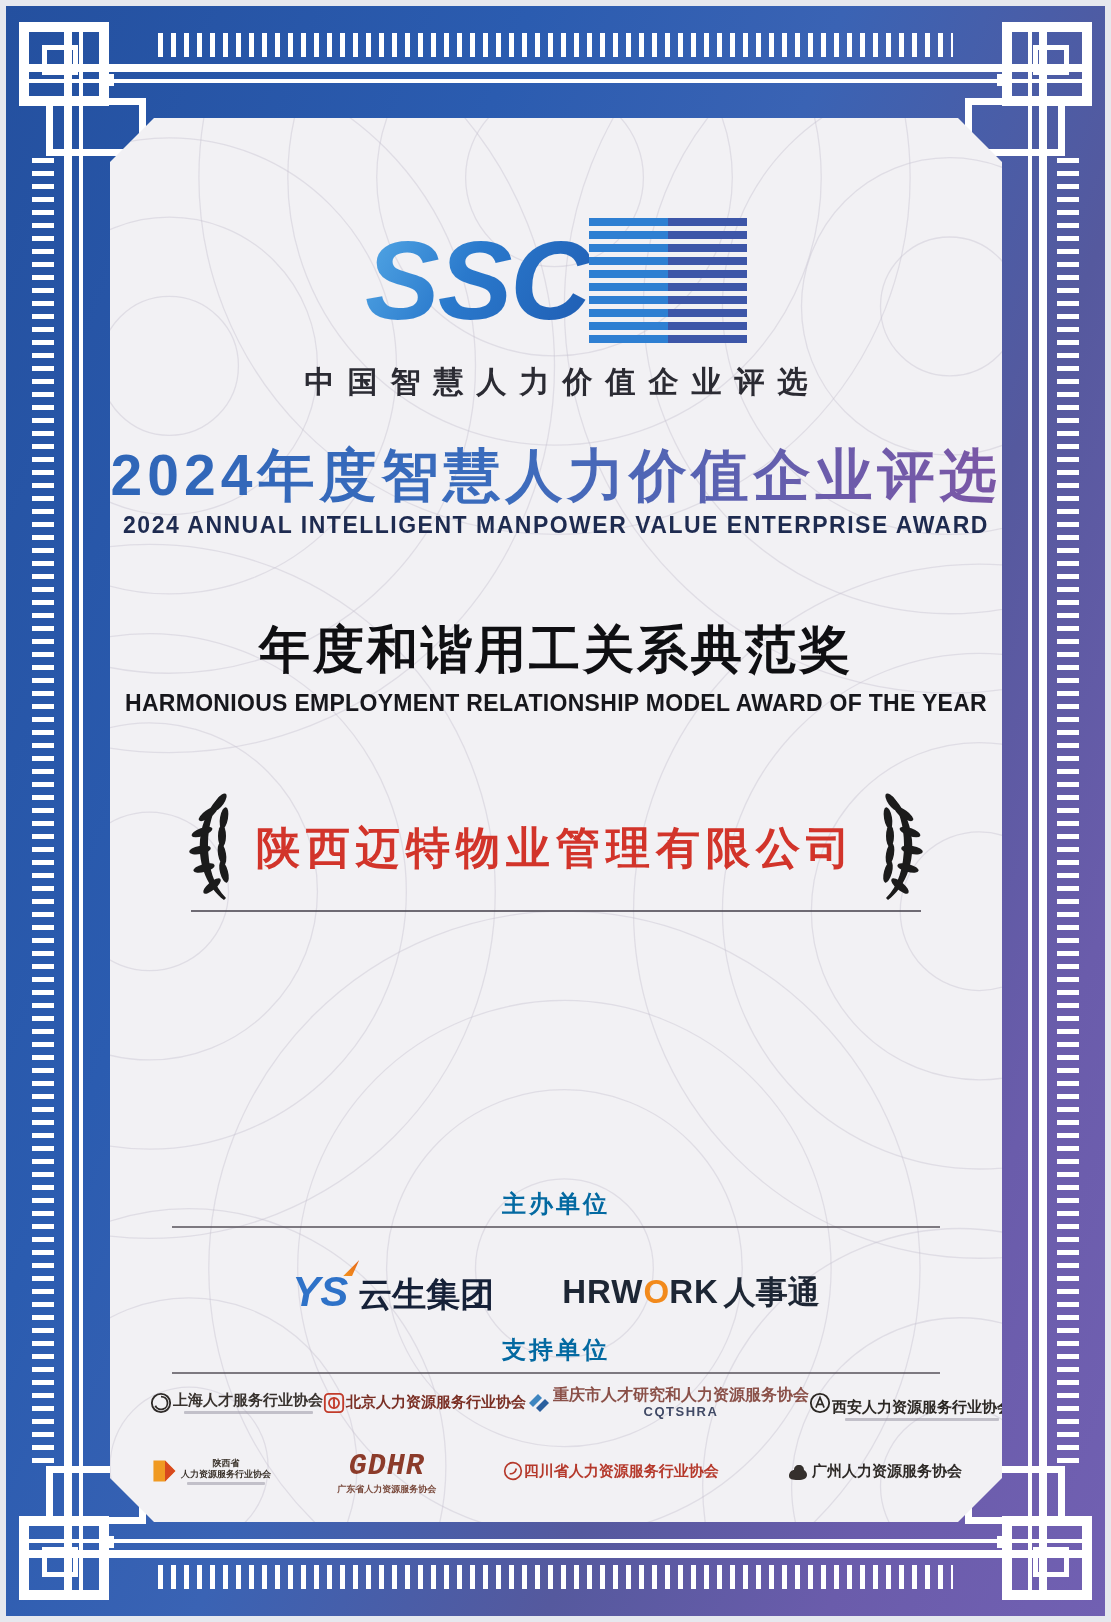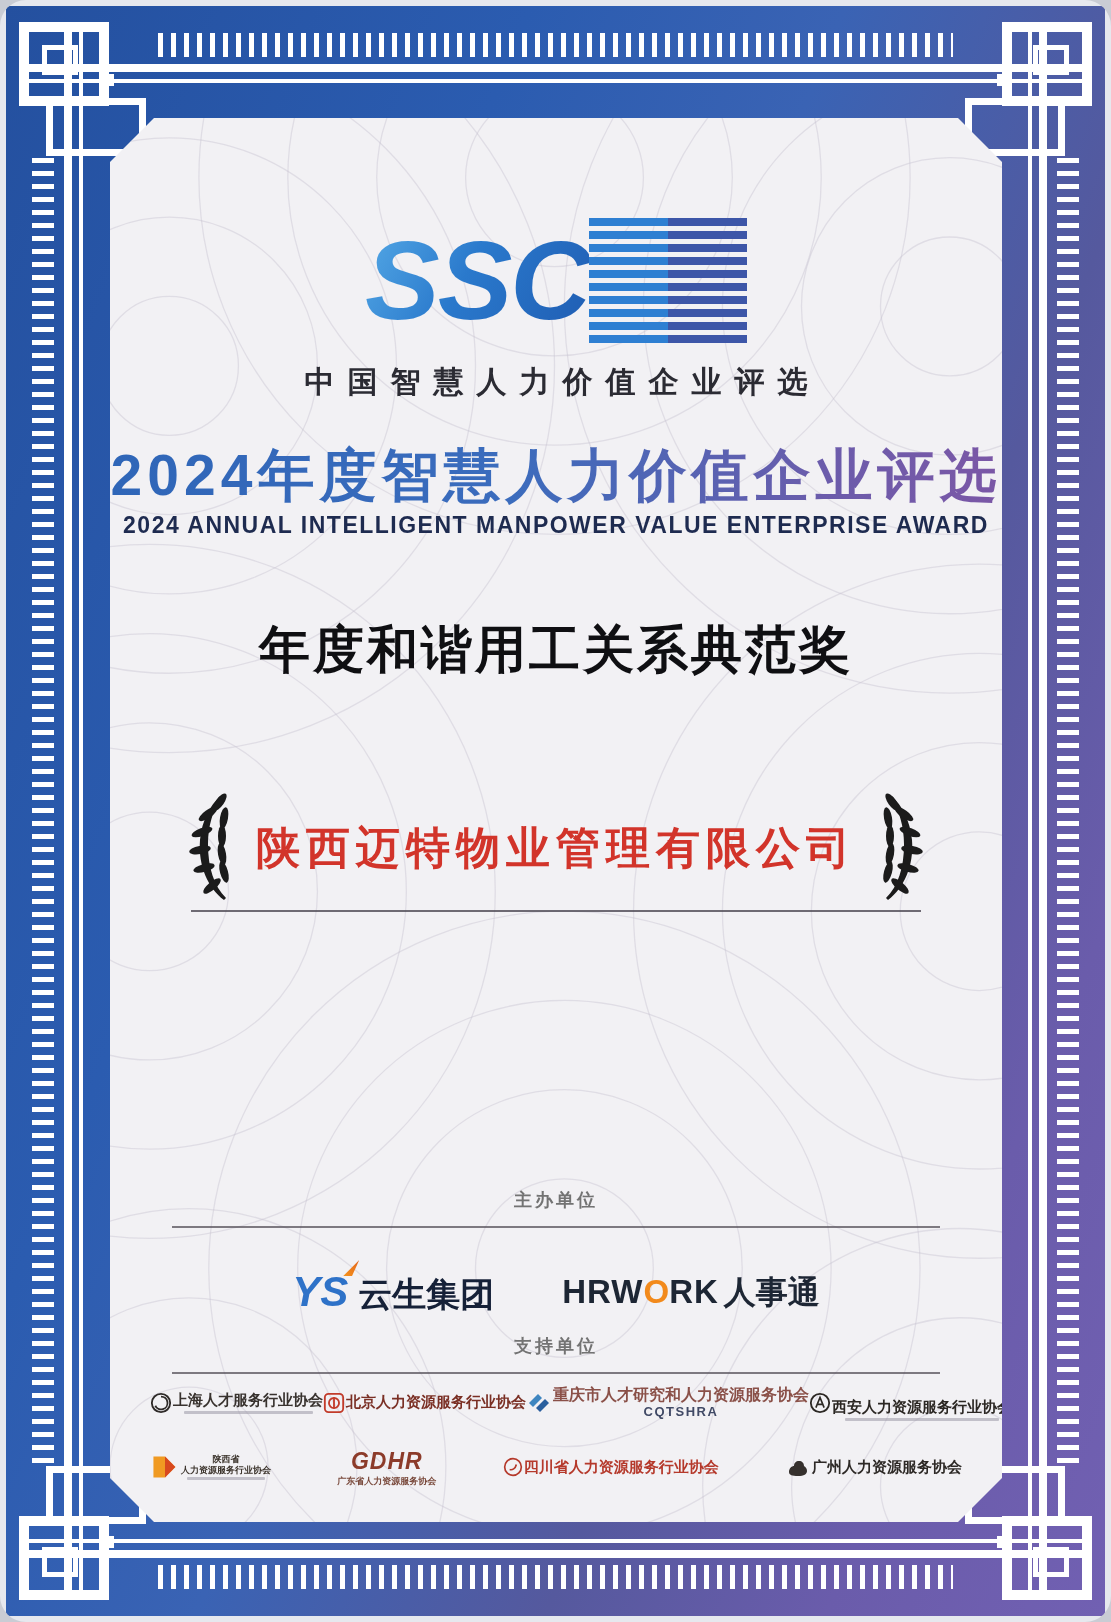--- a/index.html
+++ b/index.html
@@ -1,16 +1,16 @@
 <!DOCTYPE html>
 <html><head>
 <meta charset="utf-8">
 <style>
   html,body{margin:0;padding:0;background:#c9ccd4;font-family:"Liberation Sans",sans-serif;}
-  .stage{width:1111px;height:1622px;position:relative;margin:0 auto;overflow:hidden;border-radius:26px;}
+  .stage{width:1111px;height:1622px;position:relative;margin:0 auto;overflow:hidden;}
 
   
   .cert{position:absolute;inset:0;background:linear-gradient(112deg,#24509f 0%,#2b5cb0 30%,#3a63b4 48%,#55599e 68%,#6a5cab 84%,#7160b2 100%);border:6px solid #e6e8ee;box-sizing:border-box;}
   .edgeline{position:absolute;background:#fff;}
   .lt-a{left:18px;right:18px;top:58px;height:8px;}
   .lt-b{left:18px;right:18px;top:73px;height:4px;}
   .lb-a{left:18px;right:18px;bottom:58px;height:8px;}
   .lb-b{left:18px;right:18px;bottom:73px;height:4px;}
   .ll-a{top:18px;bottom:18px;left:58px;width:8px;}
   .ll-b{top:18px;bottom:18px;left:73px;width:4px;}
@@ -55,21 +55,21 @@
 
   .recipient{top:674px;display:flex;justify-content:center;align-items:center;gap:18px;}
   .company{font-size:44px;font-weight:900;letter-spacing:6px;color:#d2342a;white-space:nowrap;}
   .laurel{flex:0 0 auto;}
   .laurel.right{transform:scaleX(-1);}
   .recipient-line{position:absolute;top:792px;left:50%;transform:translateX(-50%);width:730px;height:2px;background:#4c4852;opacity:.8;}
 
   .citation{top:834px;left:44px;right:44px;text-align:justify;text-align-last:center;
        font-size:29px;font-weight:500;line-height:71px;letter-spacing:.5px;color:#1d1d22;}
 
-  .sec-label{font-size:18px;font-weight:800;letter-spacing:3px;color:#737373;}
+  .sec-label{font-size:24px;font-weight:800;letter-spacing:3px;color:#0369a1;}
   .org-label{top:1070px;} 
   .rule{position:absolute;left:62px;right:62px;height:2px;background:#55505a;opacity:.75;}
   .org-rule{top:1108px;} .sup-rule{top:1254px;}
   .sup-label{top:1216px;}
 
   .org-logos{top:1150px;display:flex;justify-content:center;align-items:center;gap:68px;}
   .ys-logo{display:flex;align-items:baseline;white-space:nowrap;}
   .ys-mark{position:relative;font-size:42px;font-weight:900;font-style:italic;color:#2e72c8;}
   .ys-spark{position:absolute;right:-11px;top:-8px;width:16px;height:16px;
        background:linear-gradient(45deg,#f5941e,#e3641a);clip-path:polygon(0 100%,100% 0,55% 100%);}
@@ -83,21 +83,21 @@
   .sup-row1{top:1266px;} .sup-row2{top:1330px;}
   .sup-item{display:flex;align-items:center;gap:1px;}
   .sup-name{font-size:15px;font-weight:700;white-space:nowrap;}
   .stack{display:flex;flex-direction:column;align-items:center;line-height:1.2;}
   .micro{font-size:9px;font-weight:700;white-space:nowrap;}
   .micro-bar{height:3px;background:#9a98a6;opacity:.55;width:86%;margin-top:2px;border-radius:1px;}
   .t-shanghai{color:#38322e;} .t-beijing{color:#7a2f24;} .t-xian{color:#2b2723;margin-top:14px;}
   .t-cq1{color:#8a5048;font-size:16px;font-weight:700;white-space:nowrap;}
   .t-cq2{color:#414a66;font-size:13px;font-weight:800;letter-spacing:1.5px;}
   .t-sx{color:#3c342c;} .t-sichuan{color:#b5392b;} .t-gz{color:#2d2926;}
-  .gdhr-word{font-size:23px;font-weight:900;letter-spacing:1px;color:#8c3b2a;font-style:italic;}
+  .gdhr-word{font-size:30px;font-weight:900;letter-spacing:1px;color:#8c3b2a;font-style:italic;font-family:Liberation Mono, monospace;}
   .t-gd{color:#7a4a3c;}
 </style>
 </head>
 <body>
 
 <div class="stage">
   <div class="cert">
     <div class="ticks-h ticks-top"></div>
     <div class="ticks-h ticks-bottom"></div>
     <div class="ticks-v ticks-left"></div>
@@ -173,20 +173,21 @@
         </g>
       </svg>
 
       <div class="block logo-row"><span class="ssc">SSC</span><span class="hr-h">H</span><span class="hr-r">R</span></div>
       <div class="block tagline">中国智慧人力价值企业评选</div>
 
       <div class="block title-cn">2024年度智慧人力价值企业评选</div>
       <div class="block title-en">2024 ANNUAL INTELLIGENT MANPOWER VALUE ENTERPRISE AWARD</div>
 
       <div class="block award-cn">年度和谐用工关系典范奖</div>
+      <div class="block award-en">HARMONIOUS EMPLOYMENT RELATIONSHIP MODEL AWARD OF THE YEAR</div>
 
       <div class="block recipient">
         <svg class="laurel" width="58" height="112" viewBox="0 0 58 112">
           <g fill="#1b1b1b">
             <path d="M44 108 C28 96 18 74 20 48 C22 28 30 14 40 4 C33 20 28 34 28 52 C28 76 34 94 46 106 Z"></path>
             <ellipse cx="40" cy="10" rx="4" ry="10" transform="rotate(35 40 10)"></ellipse>
             <ellipse cx="28" cy="22" rx="4" ry="11" transform="rotate(55 28 22)"></ellipse>
             <ellipse cx="44" cy="26" rx="4" ry="11" transform="rotate(10 44 26)"></ellipse>
             <ellipse cx="22" cy="40" rx="4" ry="11" transform="rotate(70 22 40)"></ellipse>
             <ellipse cx="42" cy="44" rx="4" ry="11" transform="rotate(0 42 44)"></ellipse>

